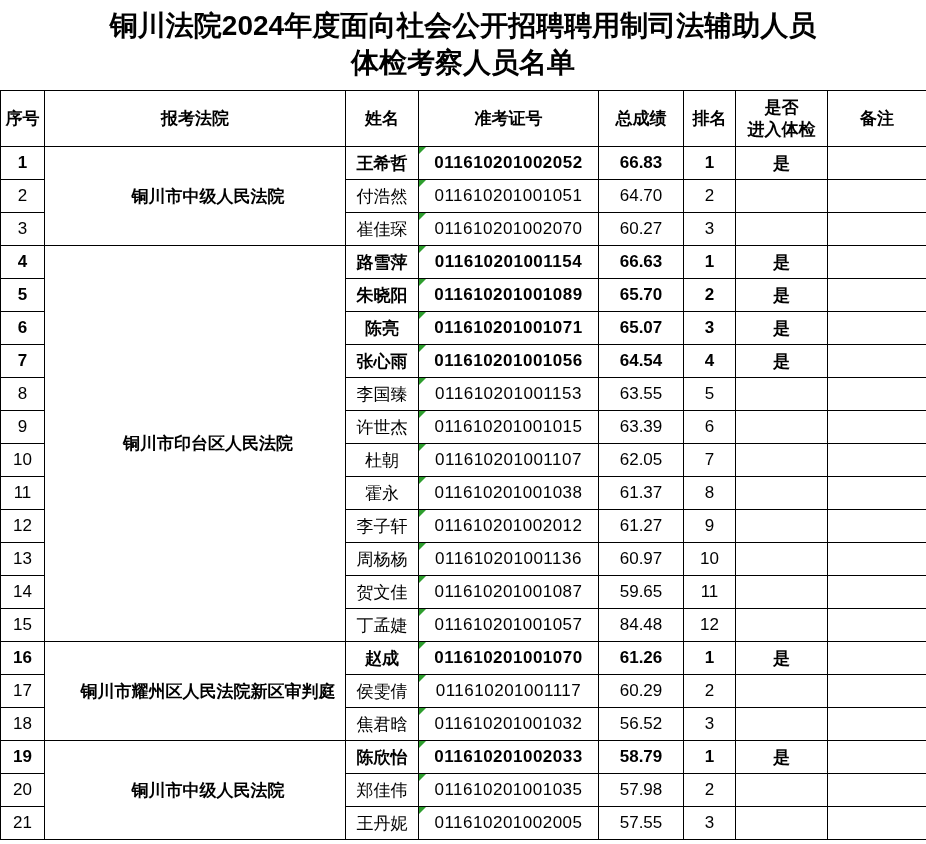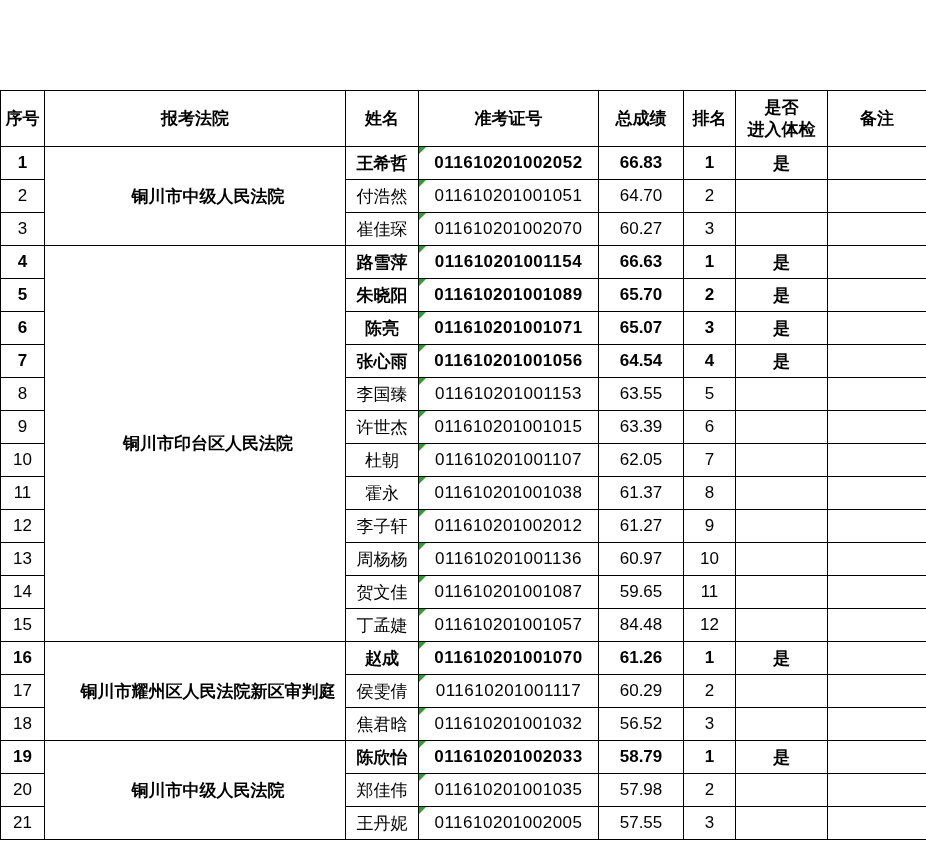--- a/index.html
+++ b/index.html
@@ -44,20 +44,22 @@
     width:0; height:0;
     border-top:7px solid var(--marker-green, #2e9e2e);
     border-right:7px solid transparent;
   }
   td.ticket .tnum { letter-spacing:0.5px; }
 </style>
 </head>
 <body>
 
 <div class="title-block">
+  <div>铜川法院2024年度面向社会公开招聘聘用制司法辅助人员</div>
+  <div>体检考察人员名单</div>
 </div>
 
 <table>
   <colgroup>
     <col style="width:44px">
     <col style="width:301px">
     <col style="width:73px">
     <col style="width:180px">
     <col style="width:85px">
     <col style="width:52px">

